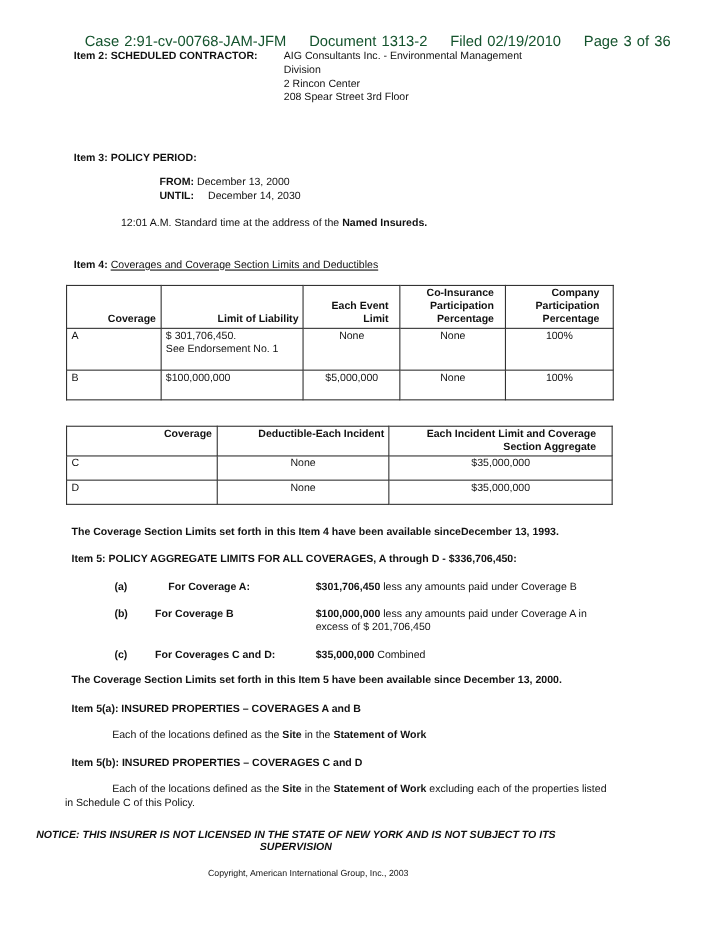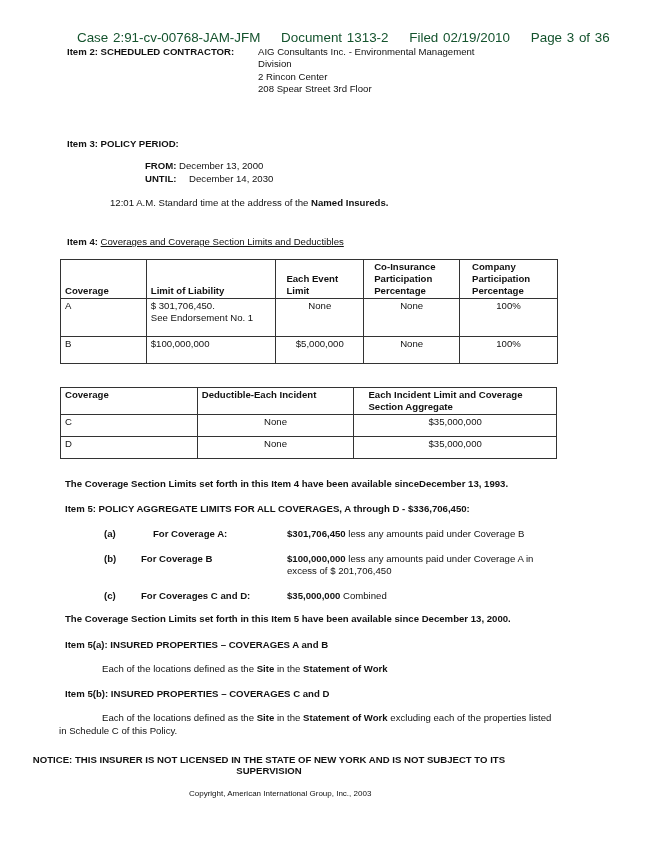--- a/index.html
+++ b/index.html
@@ -5,21 +5,21 @@
     html, body { margin: 0; padding: 0; background: #ffffff; }
     body { width: 653px; height: 845px; position: relative; overflow: hidden;
            font-family: "Liberation Sans", sans-serif; color: #111; font-size: 9.6px; }
     .abs { position: absolute; white-space: nowrap; }
     .stamp { top: 30px; left: 77px; color: #14532d; font-size: 13.4px; word-spacing: 1px; }
     .stamp span { margin-right: 16px; }
     .b { font-weight: bold; }
     .u { text-decoration: underline; }
     table.cov { position: absolute; border-collapse: collapse; font-size: 9.6px; }
     table.cov td, table.cov th { border: 1px solid #333; padding: 1px 4px; vertical-align: top; }
-    table.cov th { font-weight: bold; vertical-align: bottom; text-align: left; line-height: 12px; }
+    table.cov th { font-weight: bold; vertical-align: bottom; text-align: right; line-height: 12px; }
     .c { text-align: center; }
     .line { line-height: 12.4px; }
   </style>
 </head>
 <body>
 
 <div class="abs stamp">
   <span>Case 2:91-cv-00768-JAM-JFM</span>
   <span>Document 1313-2</span>
   <span>Filed 02/19/2010</span>
@@ -149,18 +149,18 @@
 <div class="abs" style="top:663px; left:102px;">
   <span>Each of the locations defined as the </span><span class="b">Site</span><span> in the </span><span class="b">Statement of Work</span>
 </div>
 
 <div class="abs b" style="top:688px; left:65px;">Item 5(b): INSURED PROPERTIES – COVERAGES C and D</div>
 <div class="abs" style="top:712px; left:102px;">
   <span>Each of the locations defined as the </span><span class="b">Site</span><span> in the </span><span class="b">Statement of Work</span><span> excluding each of the properties listed</span>
 </div>
 <div class="abs" style="top:725px; left:59px;">in Schedule C of this Policy.</div>
 
-<div class="abs b" style="top:754px; left:0; width:538px; text-align:center; white-space:normal;">
+<div class="abs b" style="top:754px; left:0; width:538px; text-align:center; white-space:normal;font-style:italic;">
   <div>NOTICE:  THIS INSURER IS NOT LICENSED IN THE STATE OF NEW YORK AND IS NOT SUBJECT TO ITS</div>
   <div>SUPERVISION</div>
 </div>
 
 <div class="abs" style="top:789px; left:189px; font-size:8px;">Copyright, American International Group, Inc., 2003</div>
 
 </body></html>

